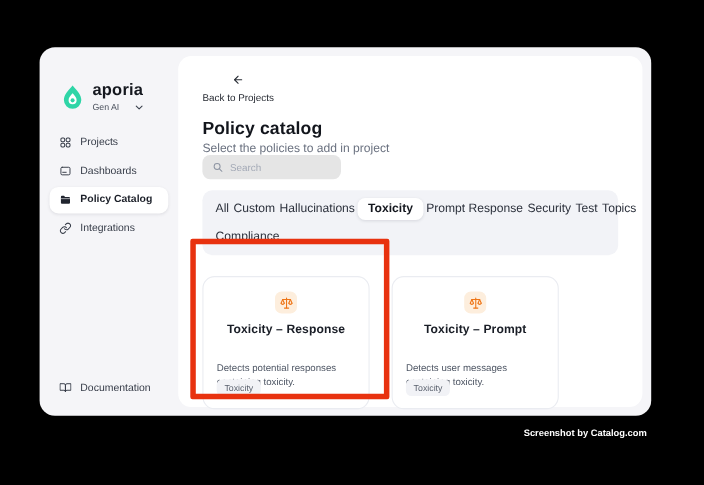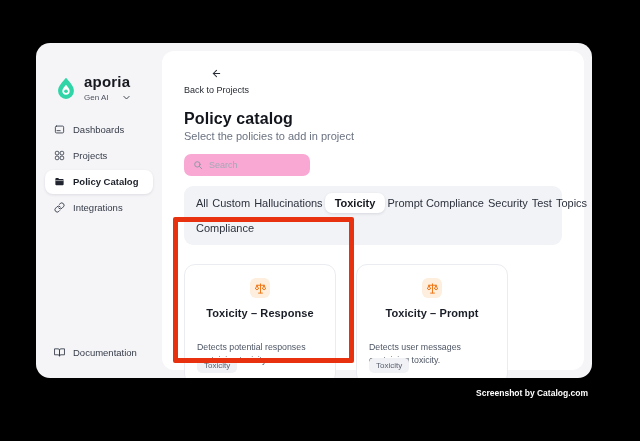--- a/index.html
+++ b/index.html
@@ -55,22 +55,22 @@
     position:absolute; left:126px; top:8px; right:8px; bottom:8px;
     background:#fff; border-radius:12px;
     padding:14px 22px;
   }
   .back-link { display:inline-flex; align-items:center; gap:6px; font-size:9px; font-weight:500; color:#272b33; cursor:pointer;flex-direction:column; }
   .back-arrow { width:11px; height:11px; }
   .page-title { margin-top:15px; font-size:16px; font-weight:700; color:#12151c; letter-spacing:.1px; }
   .page-subtitle { margin-top:2px; font-size:11px; color:#6b7280; }
 
   .search-box {
-    margin-top:12px; width:126px; height:22px;
-    background:#f9a8d4; border-radius:7px;
+    width:126px; height:22px;
+    background:#e5e5e5; border-radius:7px;
     display:flex; align-items:center; gap:6px; padding:0 9px;
   }
   .search-icon { width:10px; height:10px; flex:0 0 auto; }
   .search-input {
     border:none; outline:none; background:transparent;
     font-size:9px; color:#333; width:100%;
     font-family:"Liberation Sans", sans-serif;
   }
   .search-input::placeholder { color:#a3a9b6; }
 
@@ -144,34 +144,34 @@
           <span class="workspace-name">Gen AI</span>
           <svg class="chev" viewBox="0 0 24 24" fill="none" stroke="#3a404c" stroke-width="2.6" stroke-linecap="round" stroke-linejoin="round">
             <path d="M5 9l7 7 7-7"></path>
           </svg>
         </div>
       </div>
     </div>
 
     <div class="nav">
       <div class="nav-item">
-        <svg class="nav-icon" viewBox="0 0 24 24" fill="none" stroke="#353b47" stroke-width="1.9" stroke-linecap="round">
-          <rect x="3" y="4.5" width="18" height="15" rx="2.5"></rect>
-          <path d="M6.5 14.5h7"></path>
-        </svg>
-        <span>Dashboards</span>
-      </div>
-      <div class="nav-item">
         <svg class="nav-icon" viewBox="0 0 24 24" fill="none" stroke="#353b47" stroke-width="2">
           <rect x="3" y="3" width="7.5" height="7.5" rx="2.4"></rect>
           <rect x="13.5" y="3" width="7.5" height="7.5" rx="2.4"></rect>
           <rect x="3" y="13.5" width="7.5" height="7.5" rx="2.4"></rect>
           <rect x="13.5" y="13.5" width="7.5" height="7.5" rx="2.4"></rect>
         </svg>
         <span>Projects</span>
+      </div>
+      <div class="nav-item">
+        <svg class="nav-icon" viewBox="0 0 24 24" fill="none" stroke="#353b47" stroke-width="1.9" stroke-linecap="round">
+          <rect x="3" y="4.5" width="18" height="15" rx="2.5"></rect>
+          <path d="M6.5 14.5h7"></path>
+        </svg>
+        <span>Dashboards</span>
       </div>
       <div class="nav-item active">
         <svg class="nav-icon" viewBox="0 0 24 24">
           <path d="M3 6.5a2 2 0 0 1 2-2h4.2l2 2.2H19a2 2 0 0 1 2 2V18a2 2 0 0 1-2 2H5a2 2 0 0 1-2-2Z" fill="#20242e"></path>
           <path d="M3 10h18" stroke="#ffffff" stroke-width="1.2"></path>
         </svg>
         <span>Policy Catalog</span>
       </div>
       <div class="nav-item">
         <svg class="nav-icon" viewBox="0 0 24 24" fill="none" stroke="#353b47" stroke-width="2" stroke-linecap="round" stroke-linejoin="round">
@@ -215,21 +215,21 @@
       </svg>
       <input class="search-input" type="text" placeholder="Search" style="">
     </div>
 
     <div class="tabs">
       <div class="tabs-row">
         <div class="tab">All</div>
         <div class="tab">Custom</div>
         <div class="tab">Hallucinations</div>
         <div class="tab active">Toxicity</div>
-        <div class="tab">Prompt Compliance</div>
+        <div class="tab">Prompt Response</div>
         <div class="tab">Security</div>
         <div class="tab">Test</div>
         <div class="tab">Topics</div>
       </div>
       <div class="tabs-row2">
         <div class="tab">Compliance</div>
       </div>
     </div>
 
     <div class="cards">

